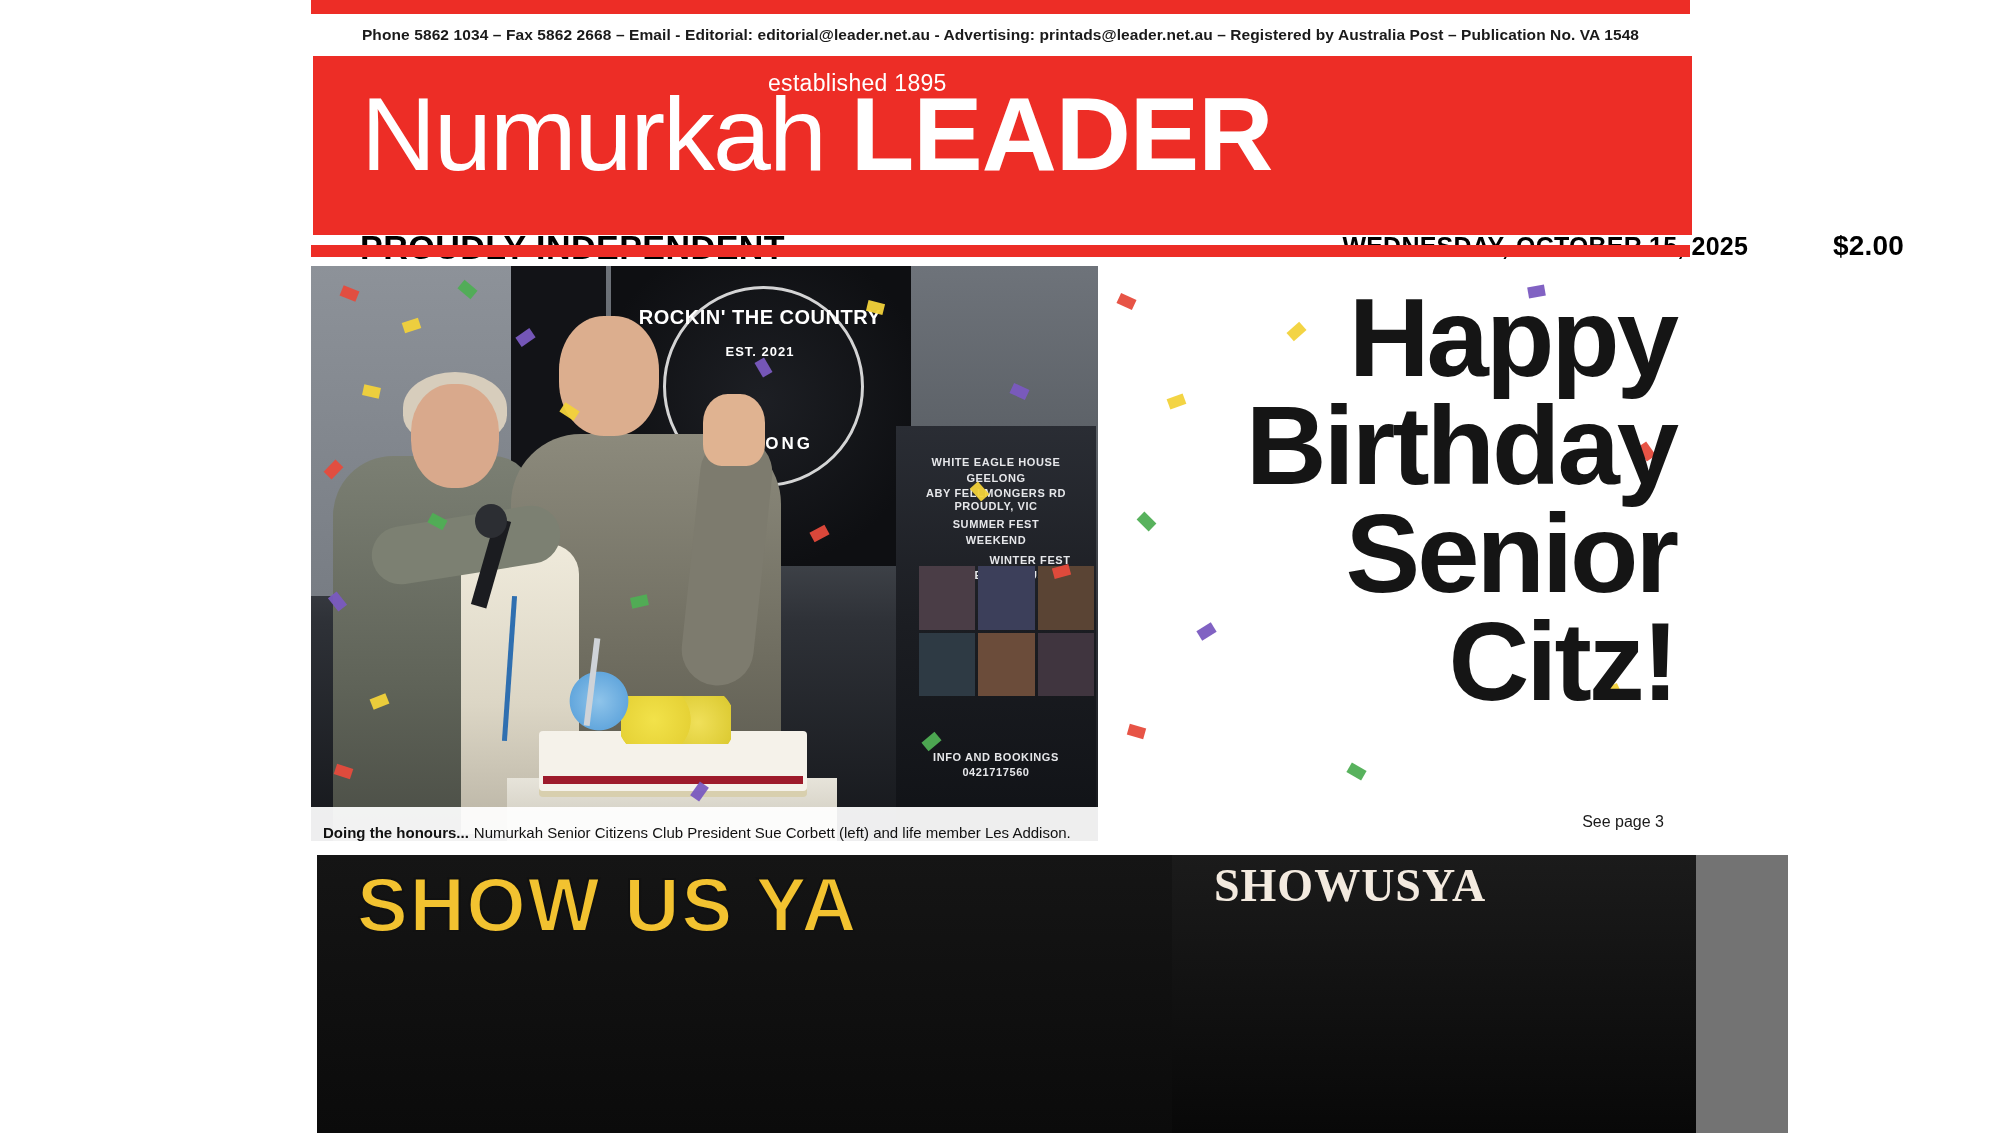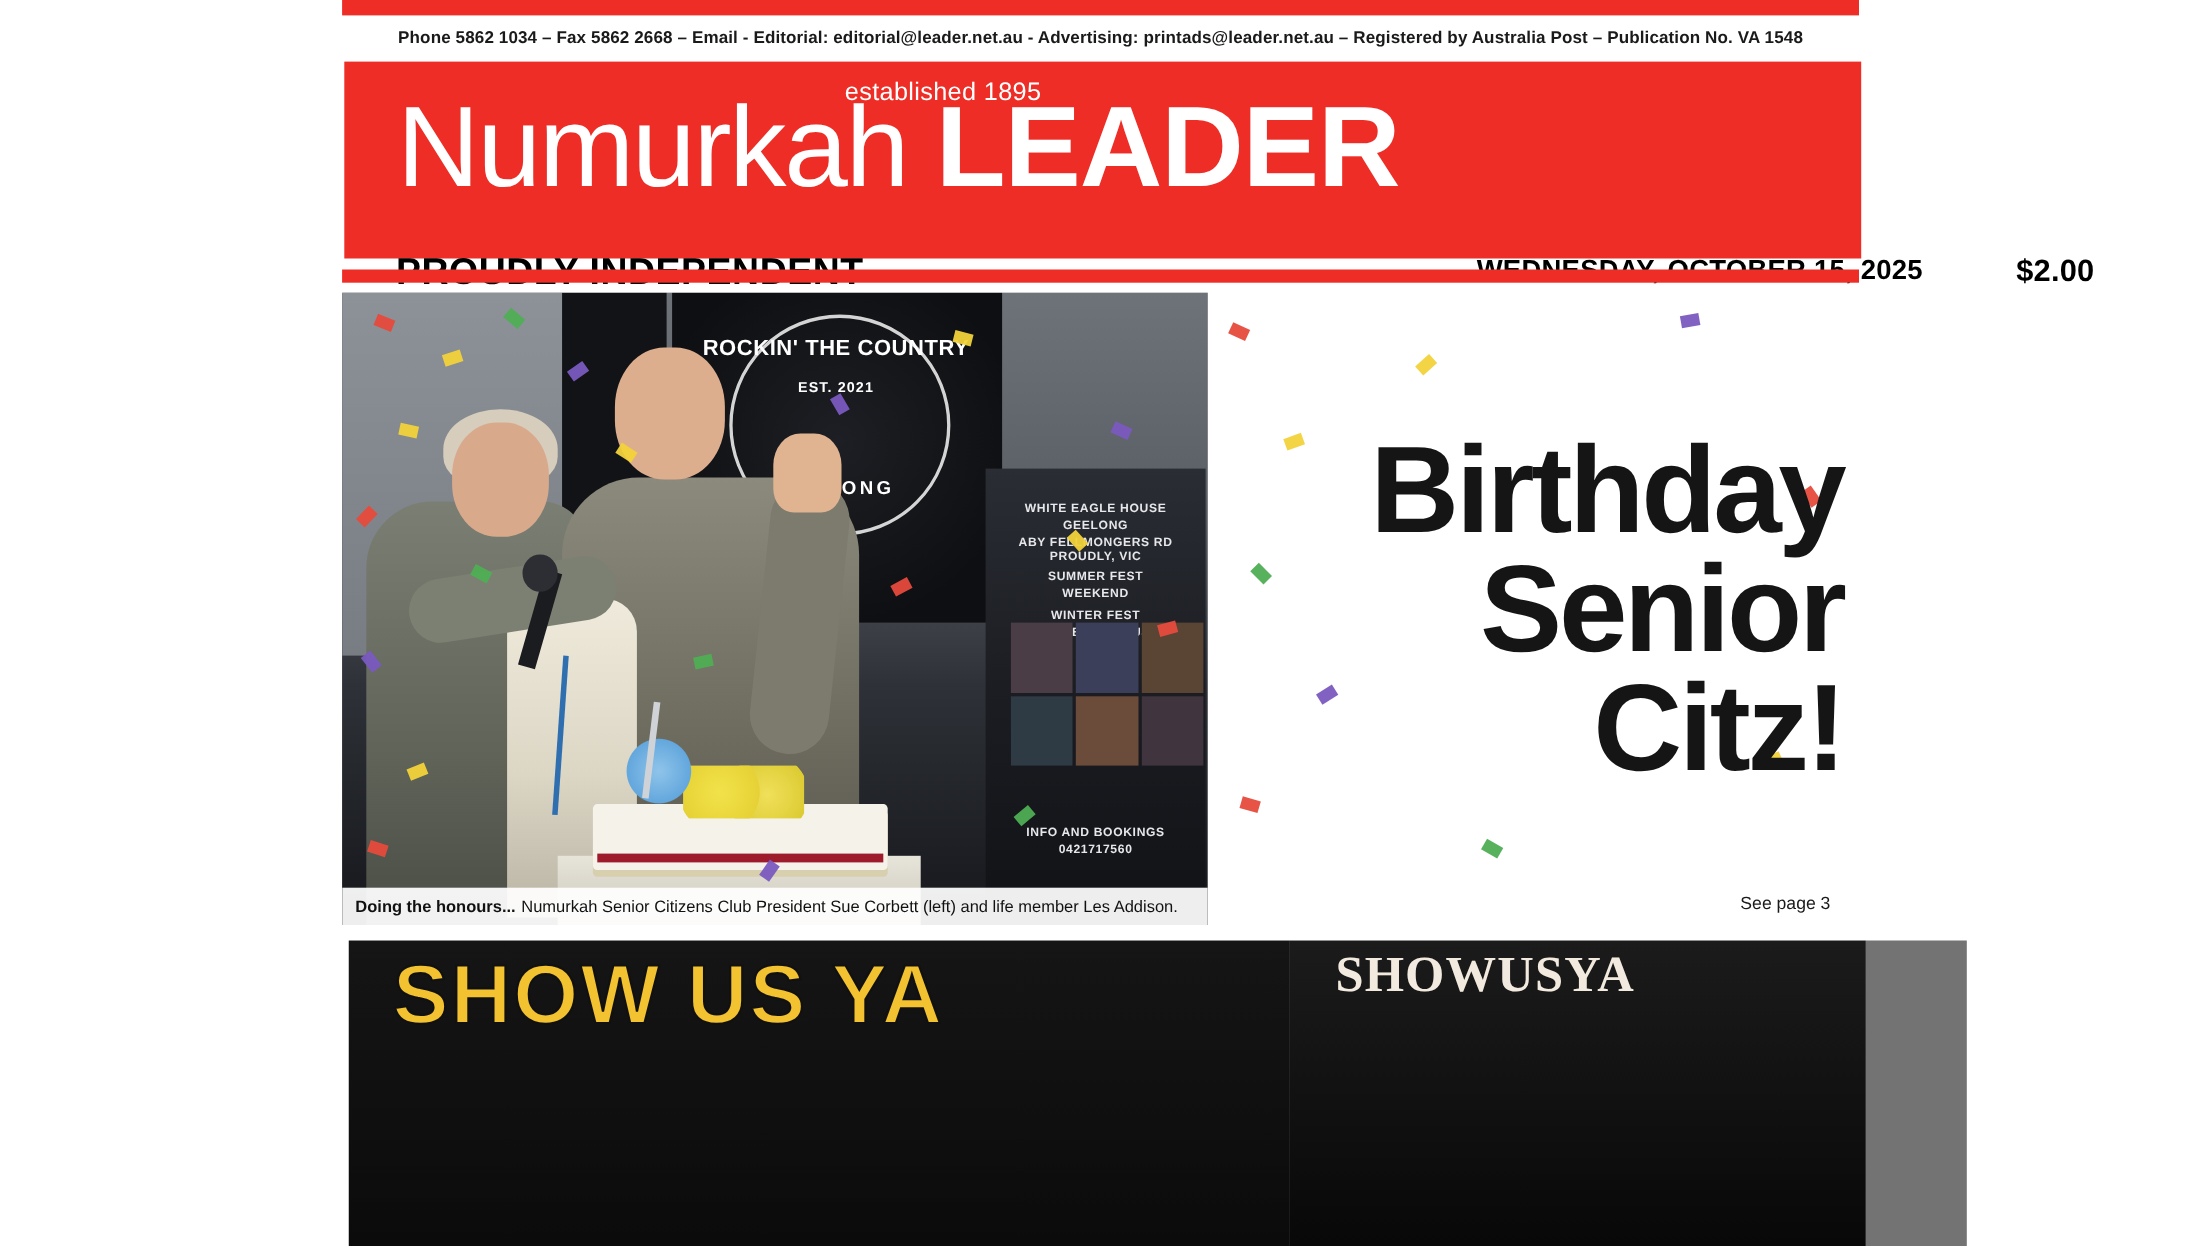--- a/index.html
+++ b/index.html
@@ -378,21 +378,21 @@
 
   
   .caption {
     position: absolute;
     left: 0px;
     bottom: 0px;
     width: 787px;
     height: 34px;
     background: rgba(255,255,255,0.93);
     display: flex;
-    align-items: center;
+    align-items: flex-end;
     padding-left: 12px;
     box-sizing: border-box;
     font-size: 15px;
     color: #111;
     white-space: nowrap;
   }
   .caption b { font-weight: bold; margin-right: 5px; }
 
   
   .headline-area {
@@ -512,21 +512,21 @@
       <div class="banner-text-est">EST.     2021</div>
       <div class="banner-text-bottom">GEELONG</div>
 
       <div class="poster"></div>
       <div class="poster-line" style="top:190px;">WHITE EAGLE HOUSE</div>
       <div class="poster-line" style="top:206px;">GEELONG</div>
       <div class="poster-line" style="top:221px;">ABY FELLMONGERS RD</div>
       <div class="poster-line" style="top:234px;">PROUDLY, VIC</div>
       <div class="poster-line" style="top:252px;">SUMMER FEST</div>
       <div class="poster-line" style="top:268px;">WEEKEND</div>
-      <div class="poster-line" style="top:288px;">WINTER FEST</div>
+      <div class="poster-line" style="top:288px;padding-left:34px;">WINTER FEST</div>
       <div class="poster-line" style="top:303px;">WEEKEND AUGUST</div>
       <div class="poster-photos">
         <div></div>
           <div></div>
           <div></div>
           <div></div>
           <div></div>
           <div></div>
       </div>
       <div class="poster-line" style="top:485px;">INFO AND BOOKINGS</div>
@@ -588,21 +588,21 @@
         <span style="left:40px;top:250px;background:#4fae54;transform:rotate(45deg);"></span>
         <span style="left:100px;top:360px;background:#7a5ac0;transform:rotate(-32deg);"></span>
         <span style="left:30px;top:460px;background:#e64b3c;transform:rotate(16deg);"></span>
         <span style="left:190px;top:60px;background:#f2d23a;transform:rotate(-42deg);"></span>
         <span style="left:250px;top:500px;background:#4fae54;transform:rotate(30deg);"></span>
         <span style="left:430px;top:20px;background:#7a5ac0;transform:rotate(-10deg);"></span>
         <span style="left:540px;top:180px;background:#e64b3c;transform:rotate(55deg);"></span>
         <span style="left:505px;top:420px;background:#f2d23a;transform:rotate(-25deg);"></span>
       </div>
       <div class="headline">
-        <br>
+        <span>Happy</span><br>
         <span>Birthday</span><br>
         <span>Senior</span><br>
         <span>Citz!</span>
       </div>
       <div class="see-page">See page 3</div>
     </div>
   </div>
 
   <div class="ad-strip">
     <div class="ad-left">

